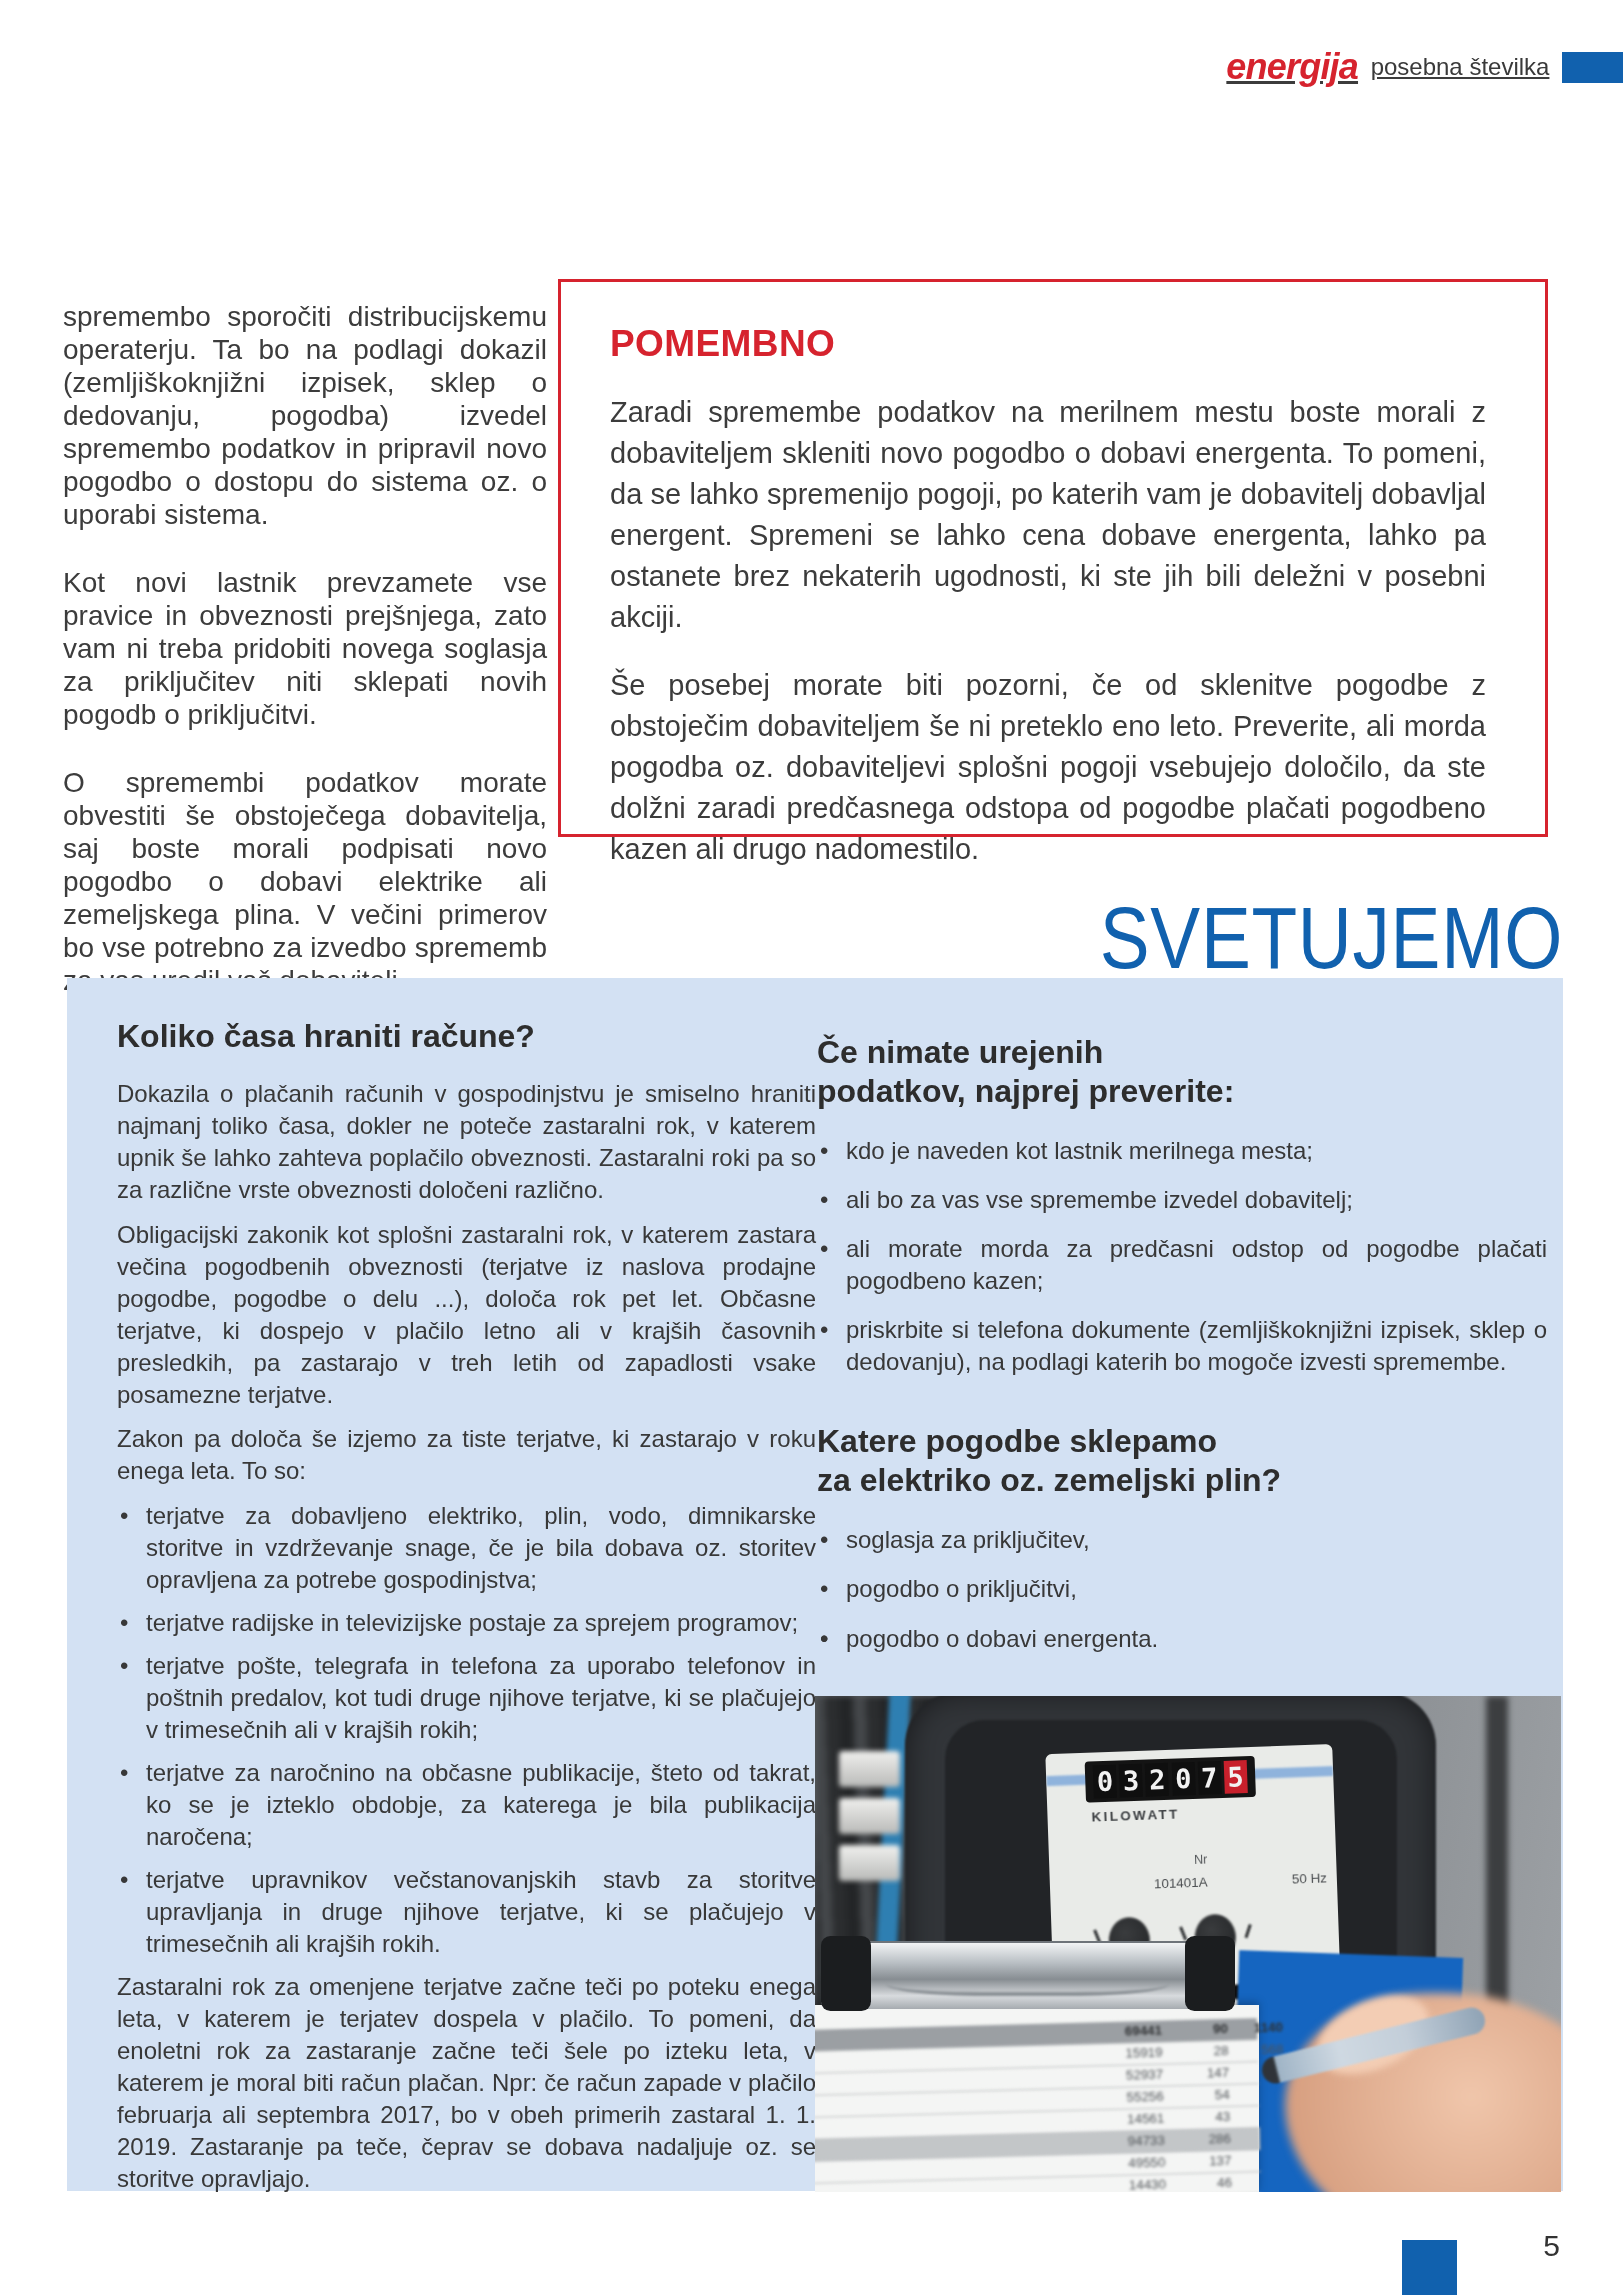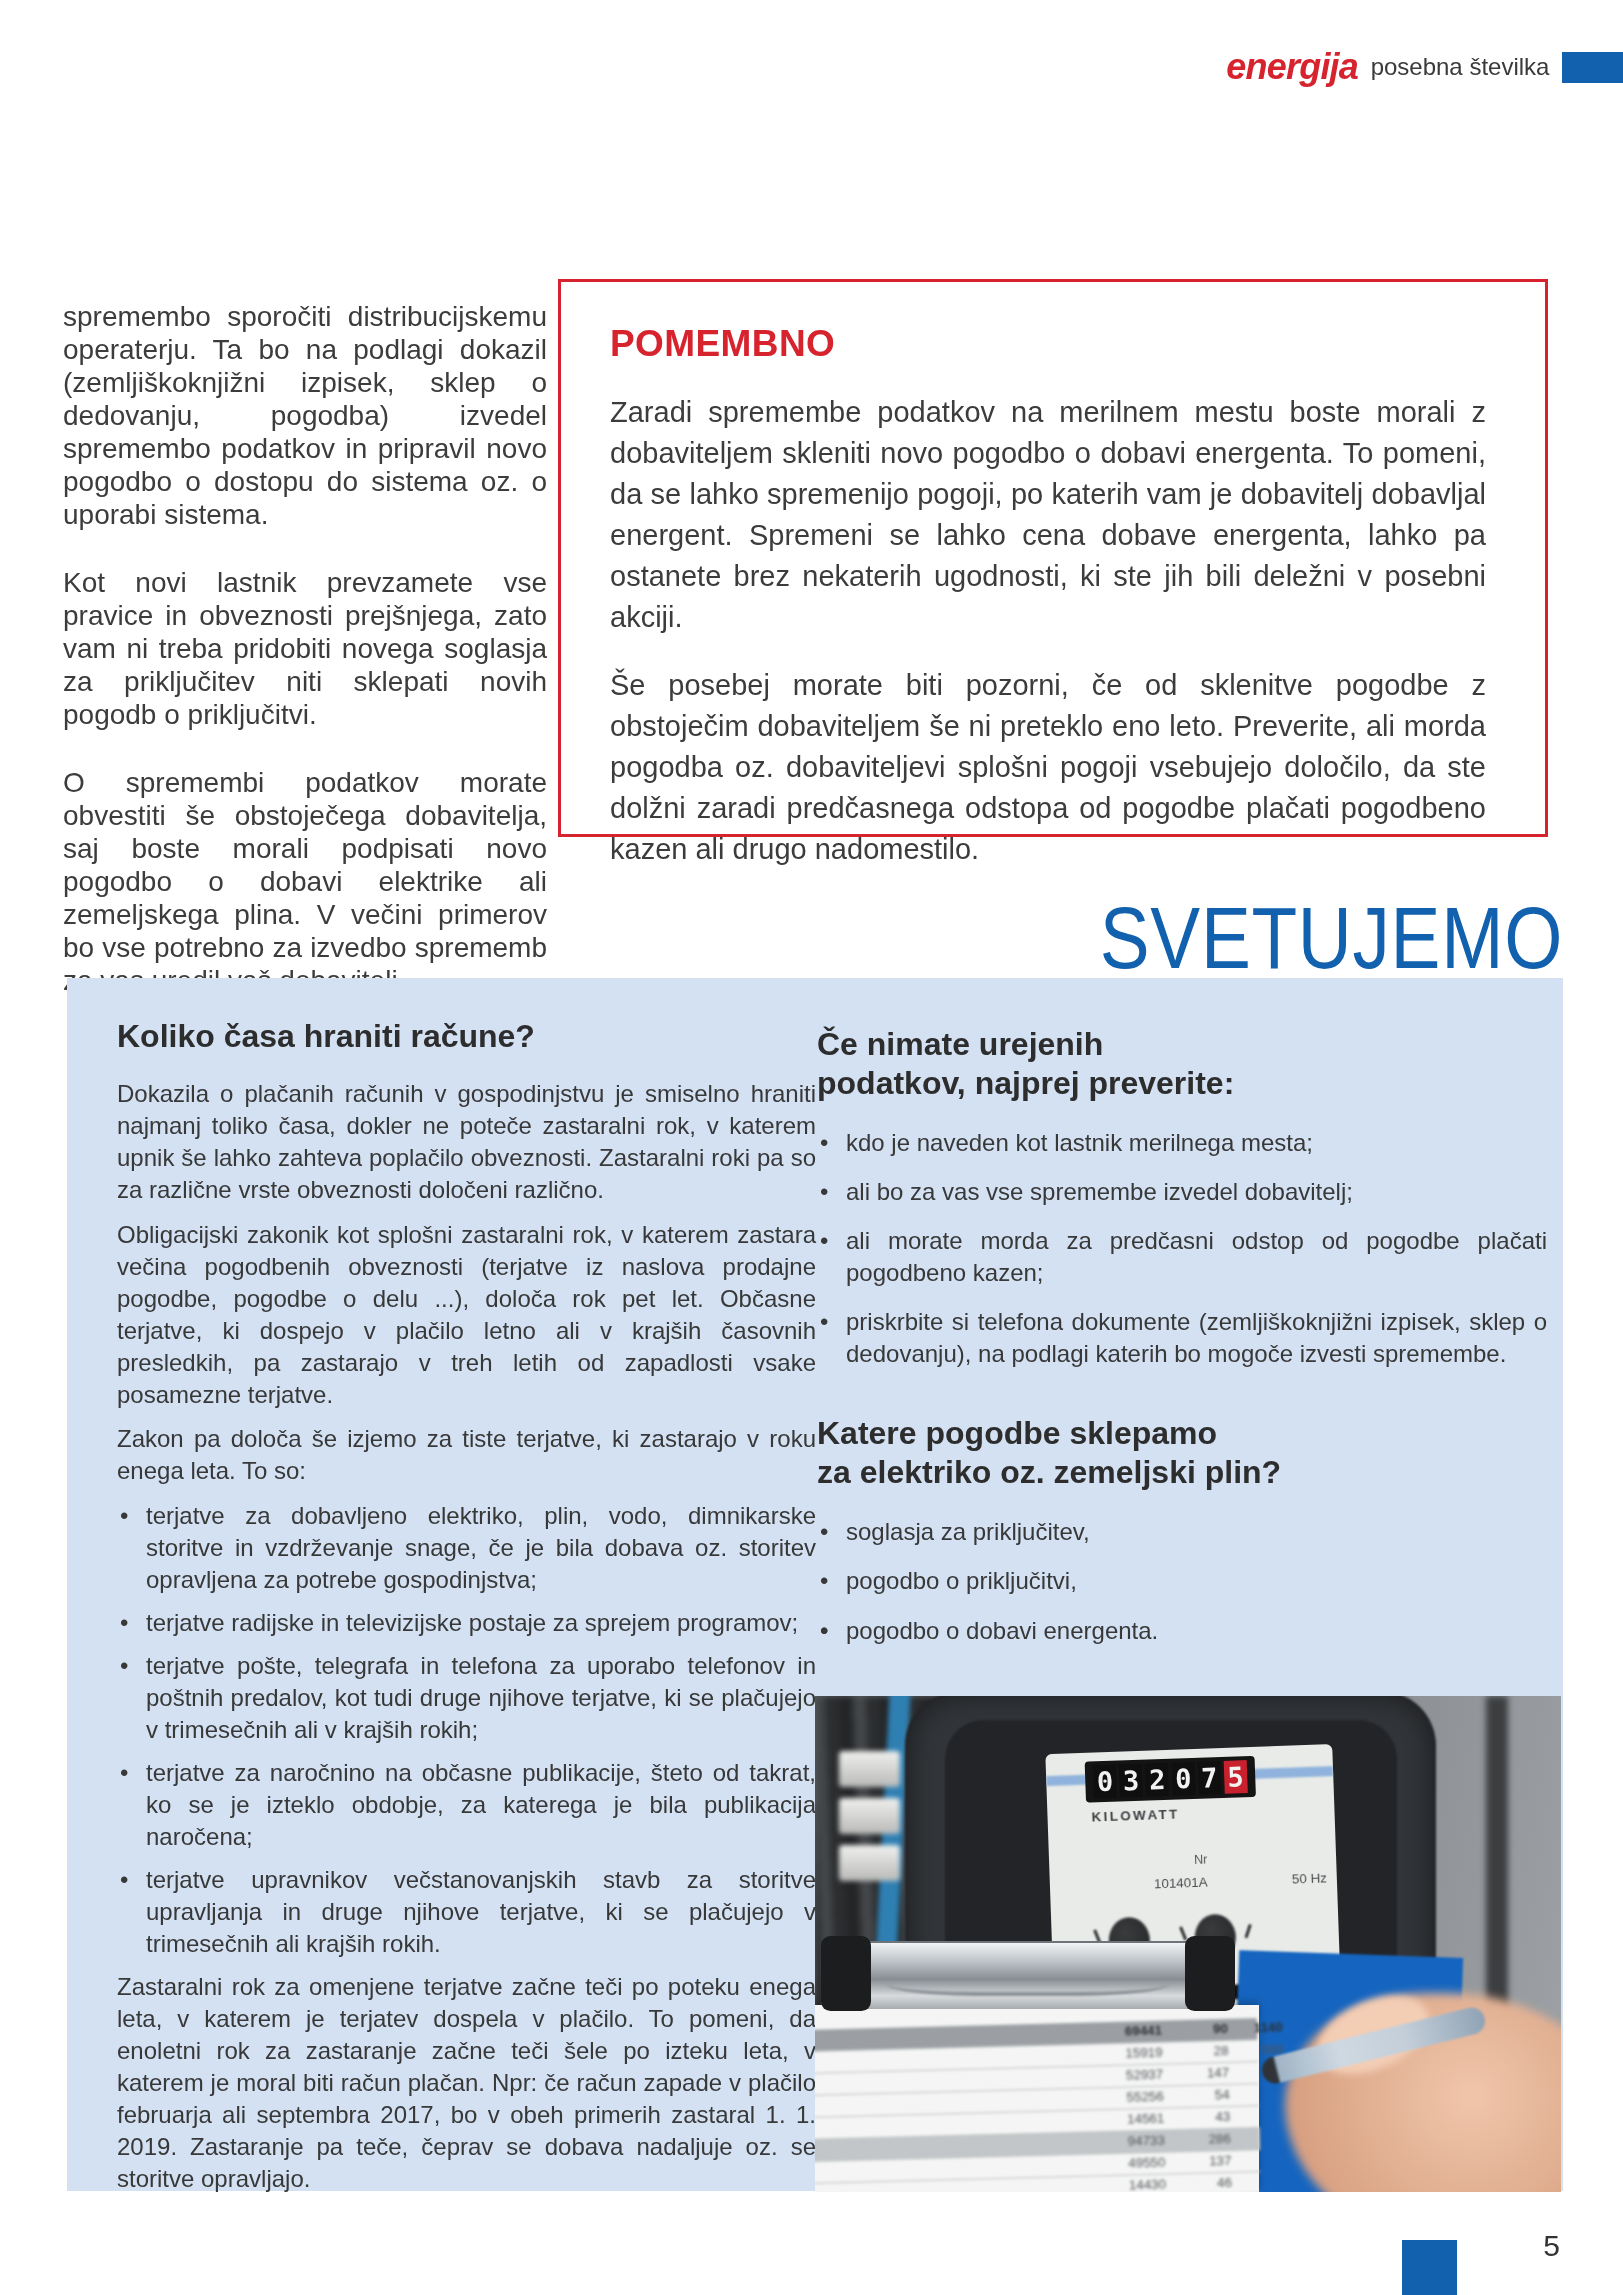--- a/index.html
+++ b/index.html
@@ -1,40 +1,40 @@
 <!DOCTYPE html>
 <html style="font-size:12.6px"><head>
 <meta charset="utf-8">
 <style>
   html,body{margin:0;padding:0;}
   body{
     width:1623px;height:2295px;position:relative;background:#ffffff;
     font-family:"Liberation Sans",sans-serif;color:#3c3c3c;overflow:hidden;
   }
   
-  .brand-row{position:absolute;top:49px;right:0;height:36px;display:flex;align-items:center;}
+  .brand-row{position:absolute;top:49px;right:0;height:36px;display:flex;align-items:center;text-decoration:underline;}
   .brand-logo{font-size:36px;font-weight:700;font-style:italic;color:#d6232e;letter-spacing:-0.8px;line-height:1;}
   .brand-sub{font-size:24px;font-weight:500;color:#3a3a3a;margin-left:12.6px;line-height:1;}
   .brand-tab{width:61px;height:31px;background:#1161ae;margin-left:12.6px;}
   
   .intro{position:absolute;left:63px;top:300px;width:484px;font-size:28px;line-height:33px;text-align:justify;}
   .intro p{margin:0 0 35px 0;}
   
   .important-box{position:absolute;left:558px;top:279px;width:990px;height:558px;border:3.1px solid #d6232e;
     box-sizing:border-box;padding:41px 59px 0 49px;background:#ffffff;}
   .important-title{font-size:37px;font-weight:700;color:#d6232e;letter-spacing:0.4px;margin:0;}
   .important-box p{font-size:29px;line-height:41px;color:#3c3c3c;text-align:justify;margin:27px 0 0 0;}
   
   .advice-heading{position:absolute;top:894px;right:60px;font-size:88px;font-weight:500;color:#1161ae;
     line-height:1;display:inline-block;transform:scaleX(0.85);transform-origin:100% 50%;letter-spacing:0.8px;}
   
   .panel{position:absolute;left:67px;top:978px;width:1496px;height:1213px;background:#d3e1f3;}
   .panel-col{position:absolute;top:0;font-size:24px;line-height:32px;color:#383838;}
   .panel-left{left:50px;width:699px;padding-top:39px;}
-  .panel-right{left:750px;width:730px;padding-top:35px;margin-top:12px;}
+  .panel-right{left:750px;width:730px;padding-top:55px;}
   .panel h2{font-size:32px;line-height:39px;font-weight:700;color:#2d2d2d;margin:0 0 22px 0;}
   .panel h2.tight{margin:0;}
   .panel p{margin:0 0 12.6px 0;text-align:justify;}
   .bullet{position:relative;padding-left:29px;text-align:justify;margin:0 0 11px 0;}
   .panel-right .bullet{margin-bottom:17.3px;}
   .bdot{position:absolute;left:3.1px;top:0;}
   .h2block{margin:0 0 23.6px 0;}
   .mt-gap{margin-top:44px;}
   
   .photo{position:absolute;left:748px;top:718px;width:746px;height:496px;overflow:hidden;

